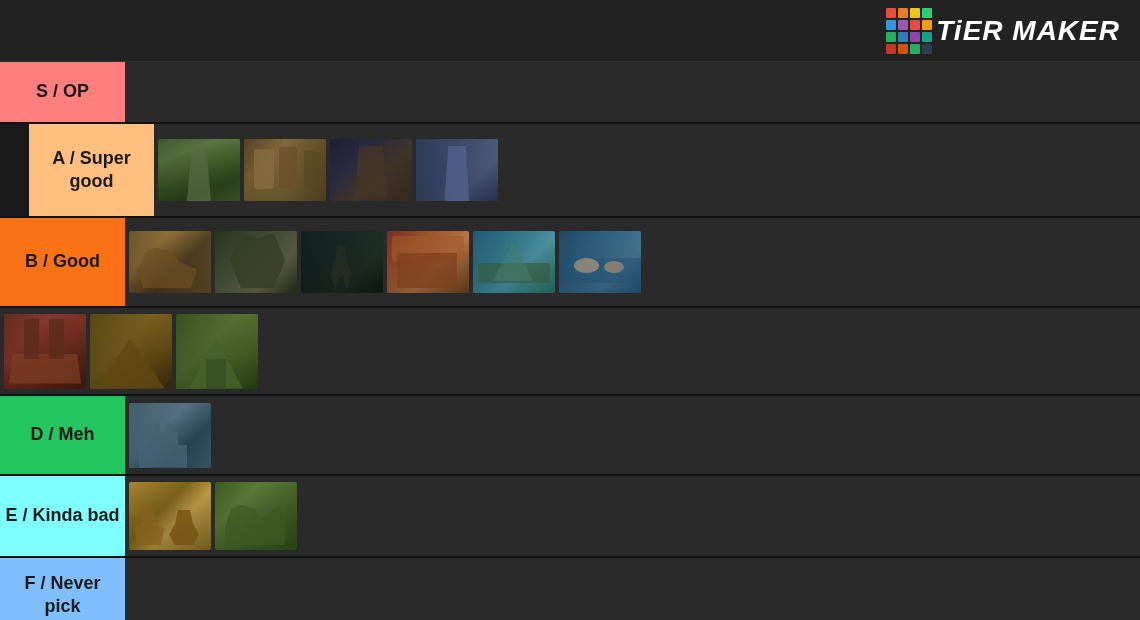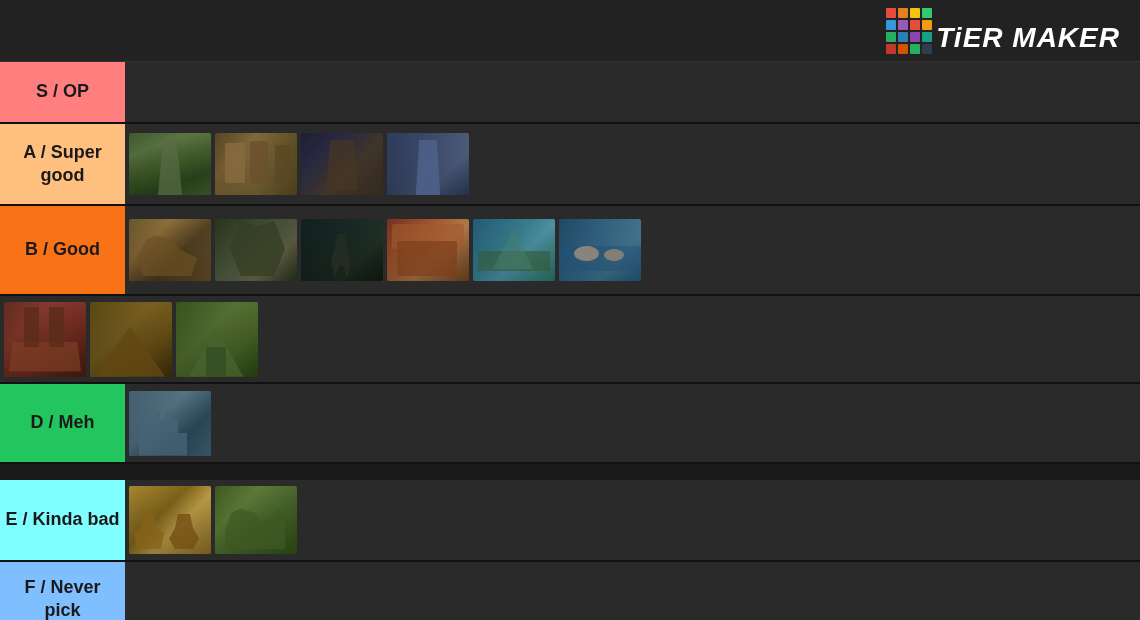--- a/index.html
+++ b/index.html
@@ -26,21 +26,21 @@
       display: flex;
       align-items: center;
       justify-content: flex-end;
       padding: 0 20px;
       border-bottom: 1px solid #333;
       flex-shrink: 0;
     }
 
     .logo-container {
       display: flex;
-      align-items: flex-end;
+      align-items: center;
       gap: 4px;
     }
 
     .logo-grid {
       display: grid;
       grid-template-columns: repeat(4, 10px);
       grid-template-rows: repeat(4, 10px);
       gap: 2px;
     }
 
@@ -110,25 +110,25 @@
     
     .tier-card::after {
       content: '';
       position: absolute;
       inset: 0;
       background: rgba(0,0,0,0.1);
     }
 
     
     .row-s { height: 62px; }
-    .row-a { height: 82px; }
+    .row-a { height: 94px; padding-left: 29px; }
     .row-b { height: 90px; }
     .row-c { height: 88px; }
     .row-d { height: 80px; }
-    .row-e { height: 82px; margin-top: 16px; }
+    .row-e { height: 82px; }
     .row-f { height: 76px; }
 
     
     .label-s { background: #ff7f7f; }
     .label-a { background: #ffbf7f; }
     .label-b { background: #f97316; }
     .label-c { background: #bfff7f; }
     .label-d { background: #22c55e; }
     .label-e { background: #7fffff; }
     .label-f { background: #7fbfff; }

